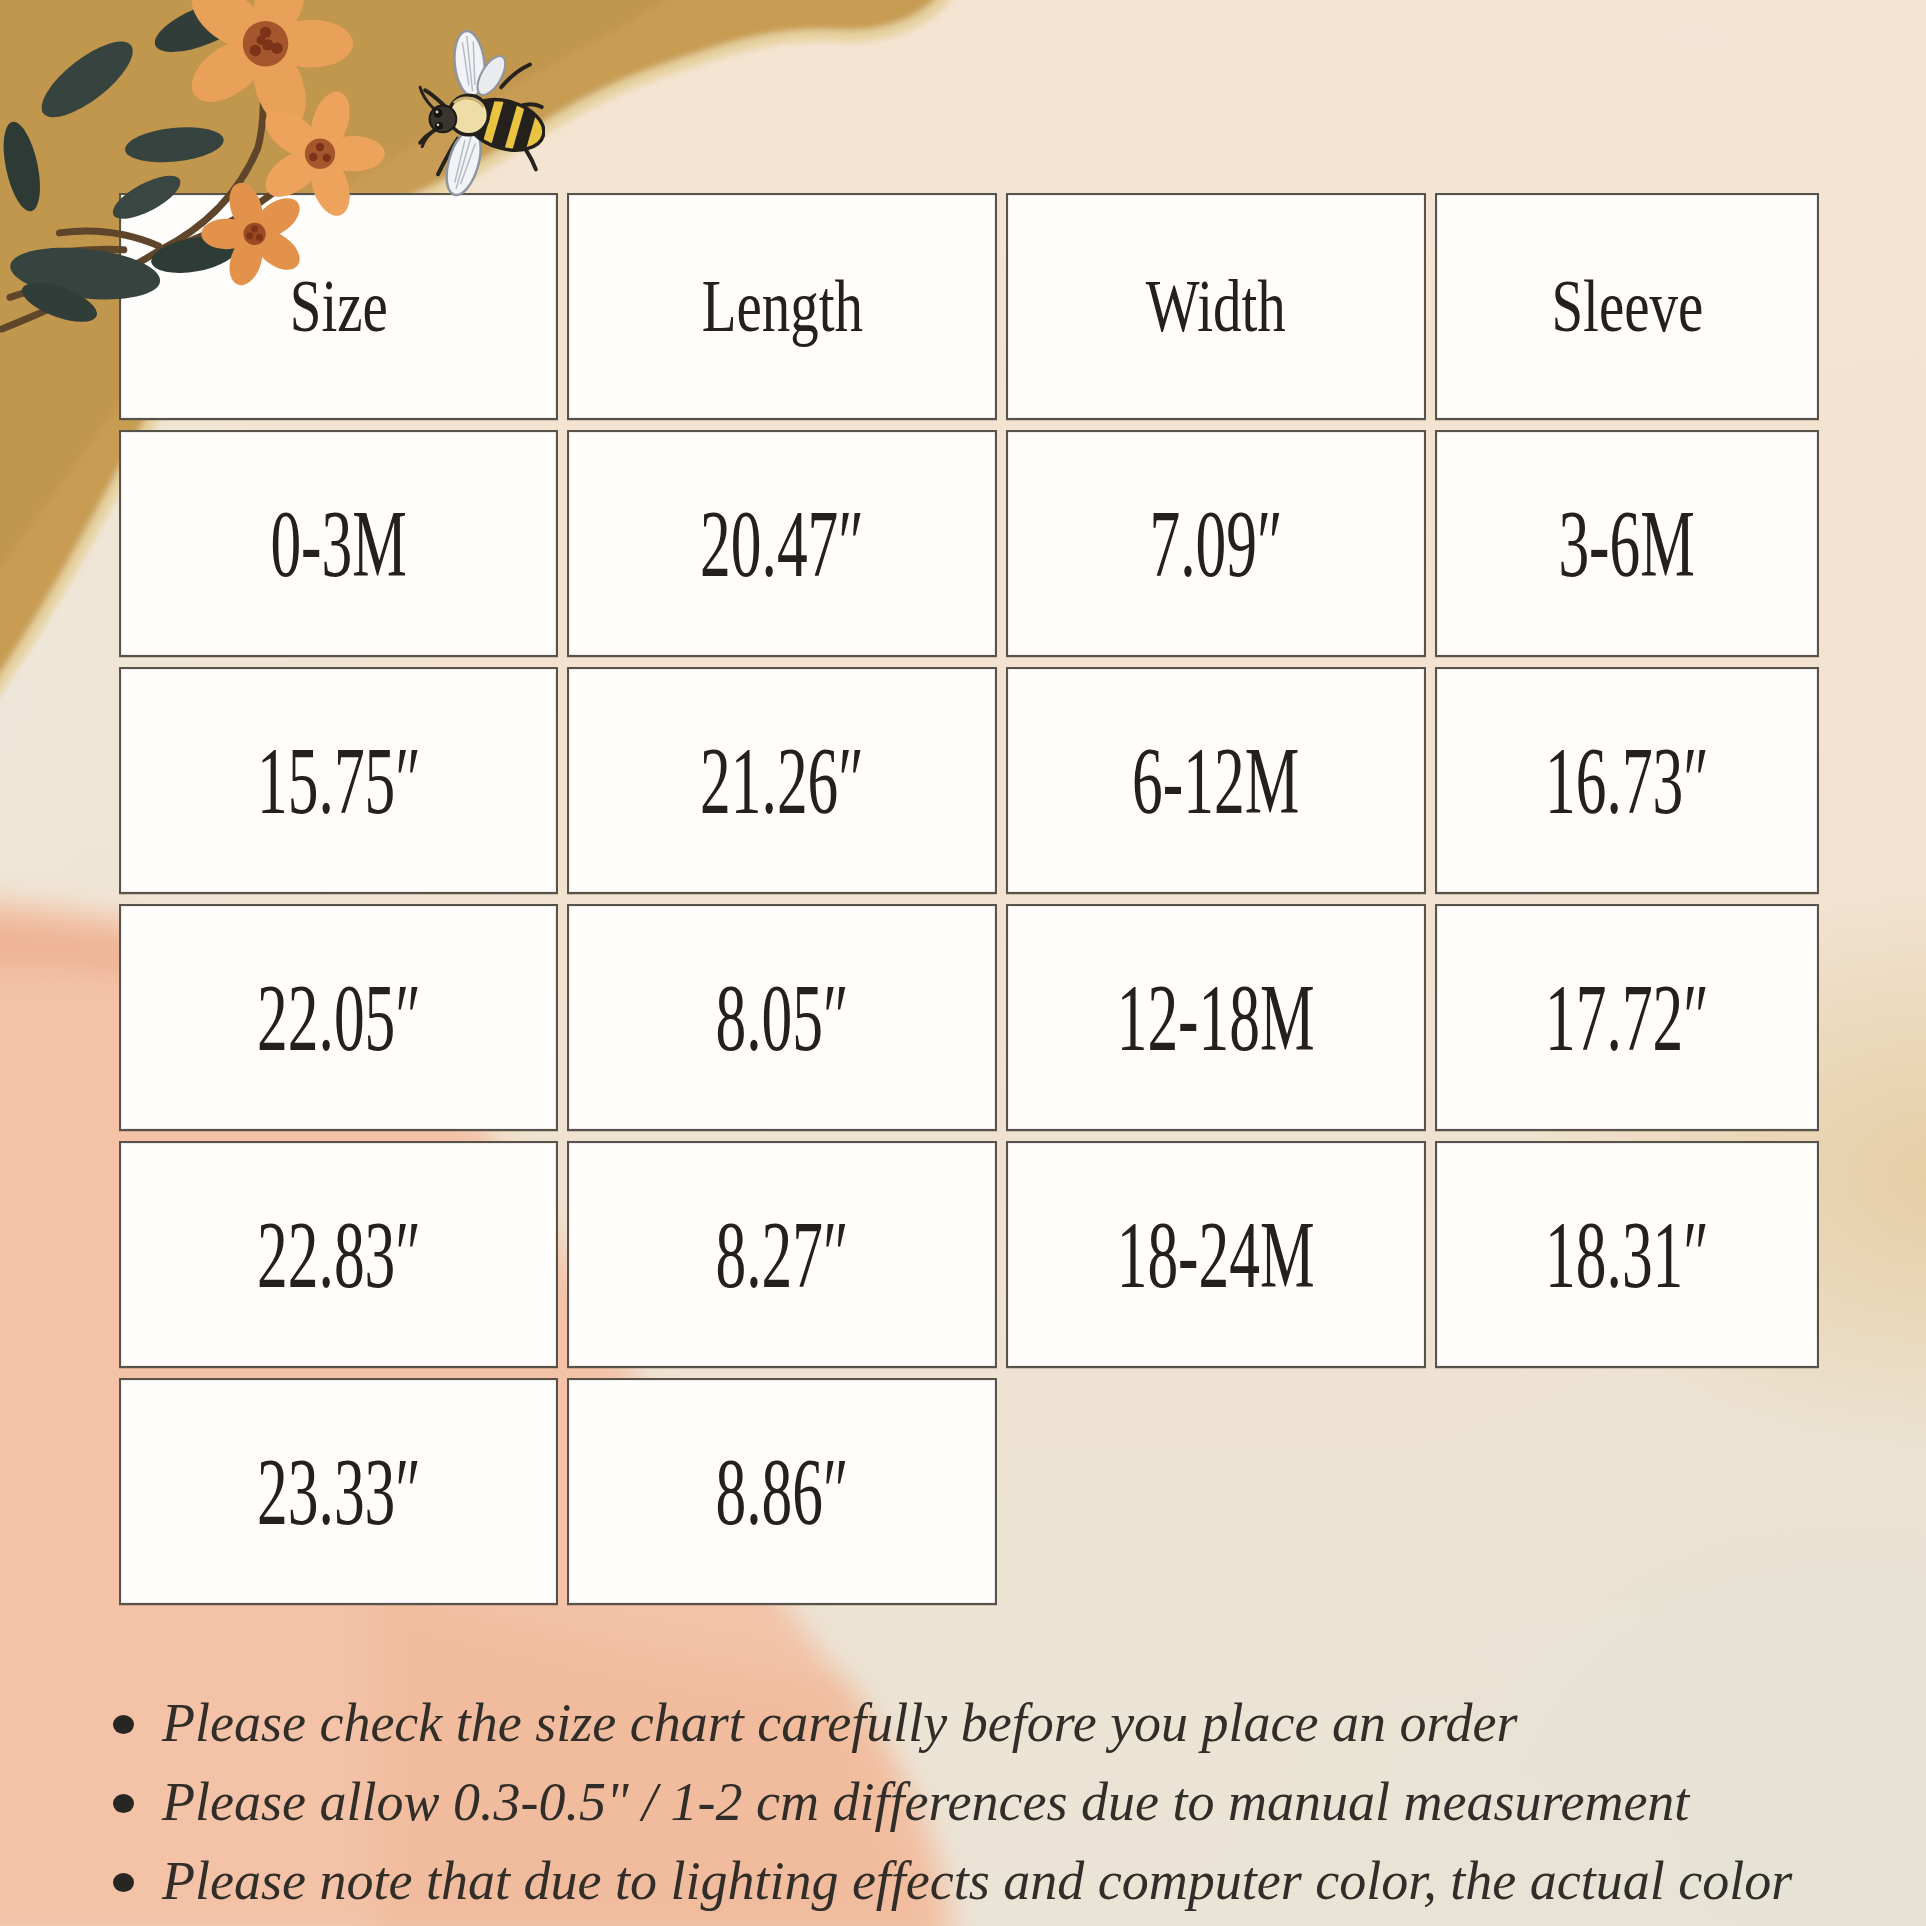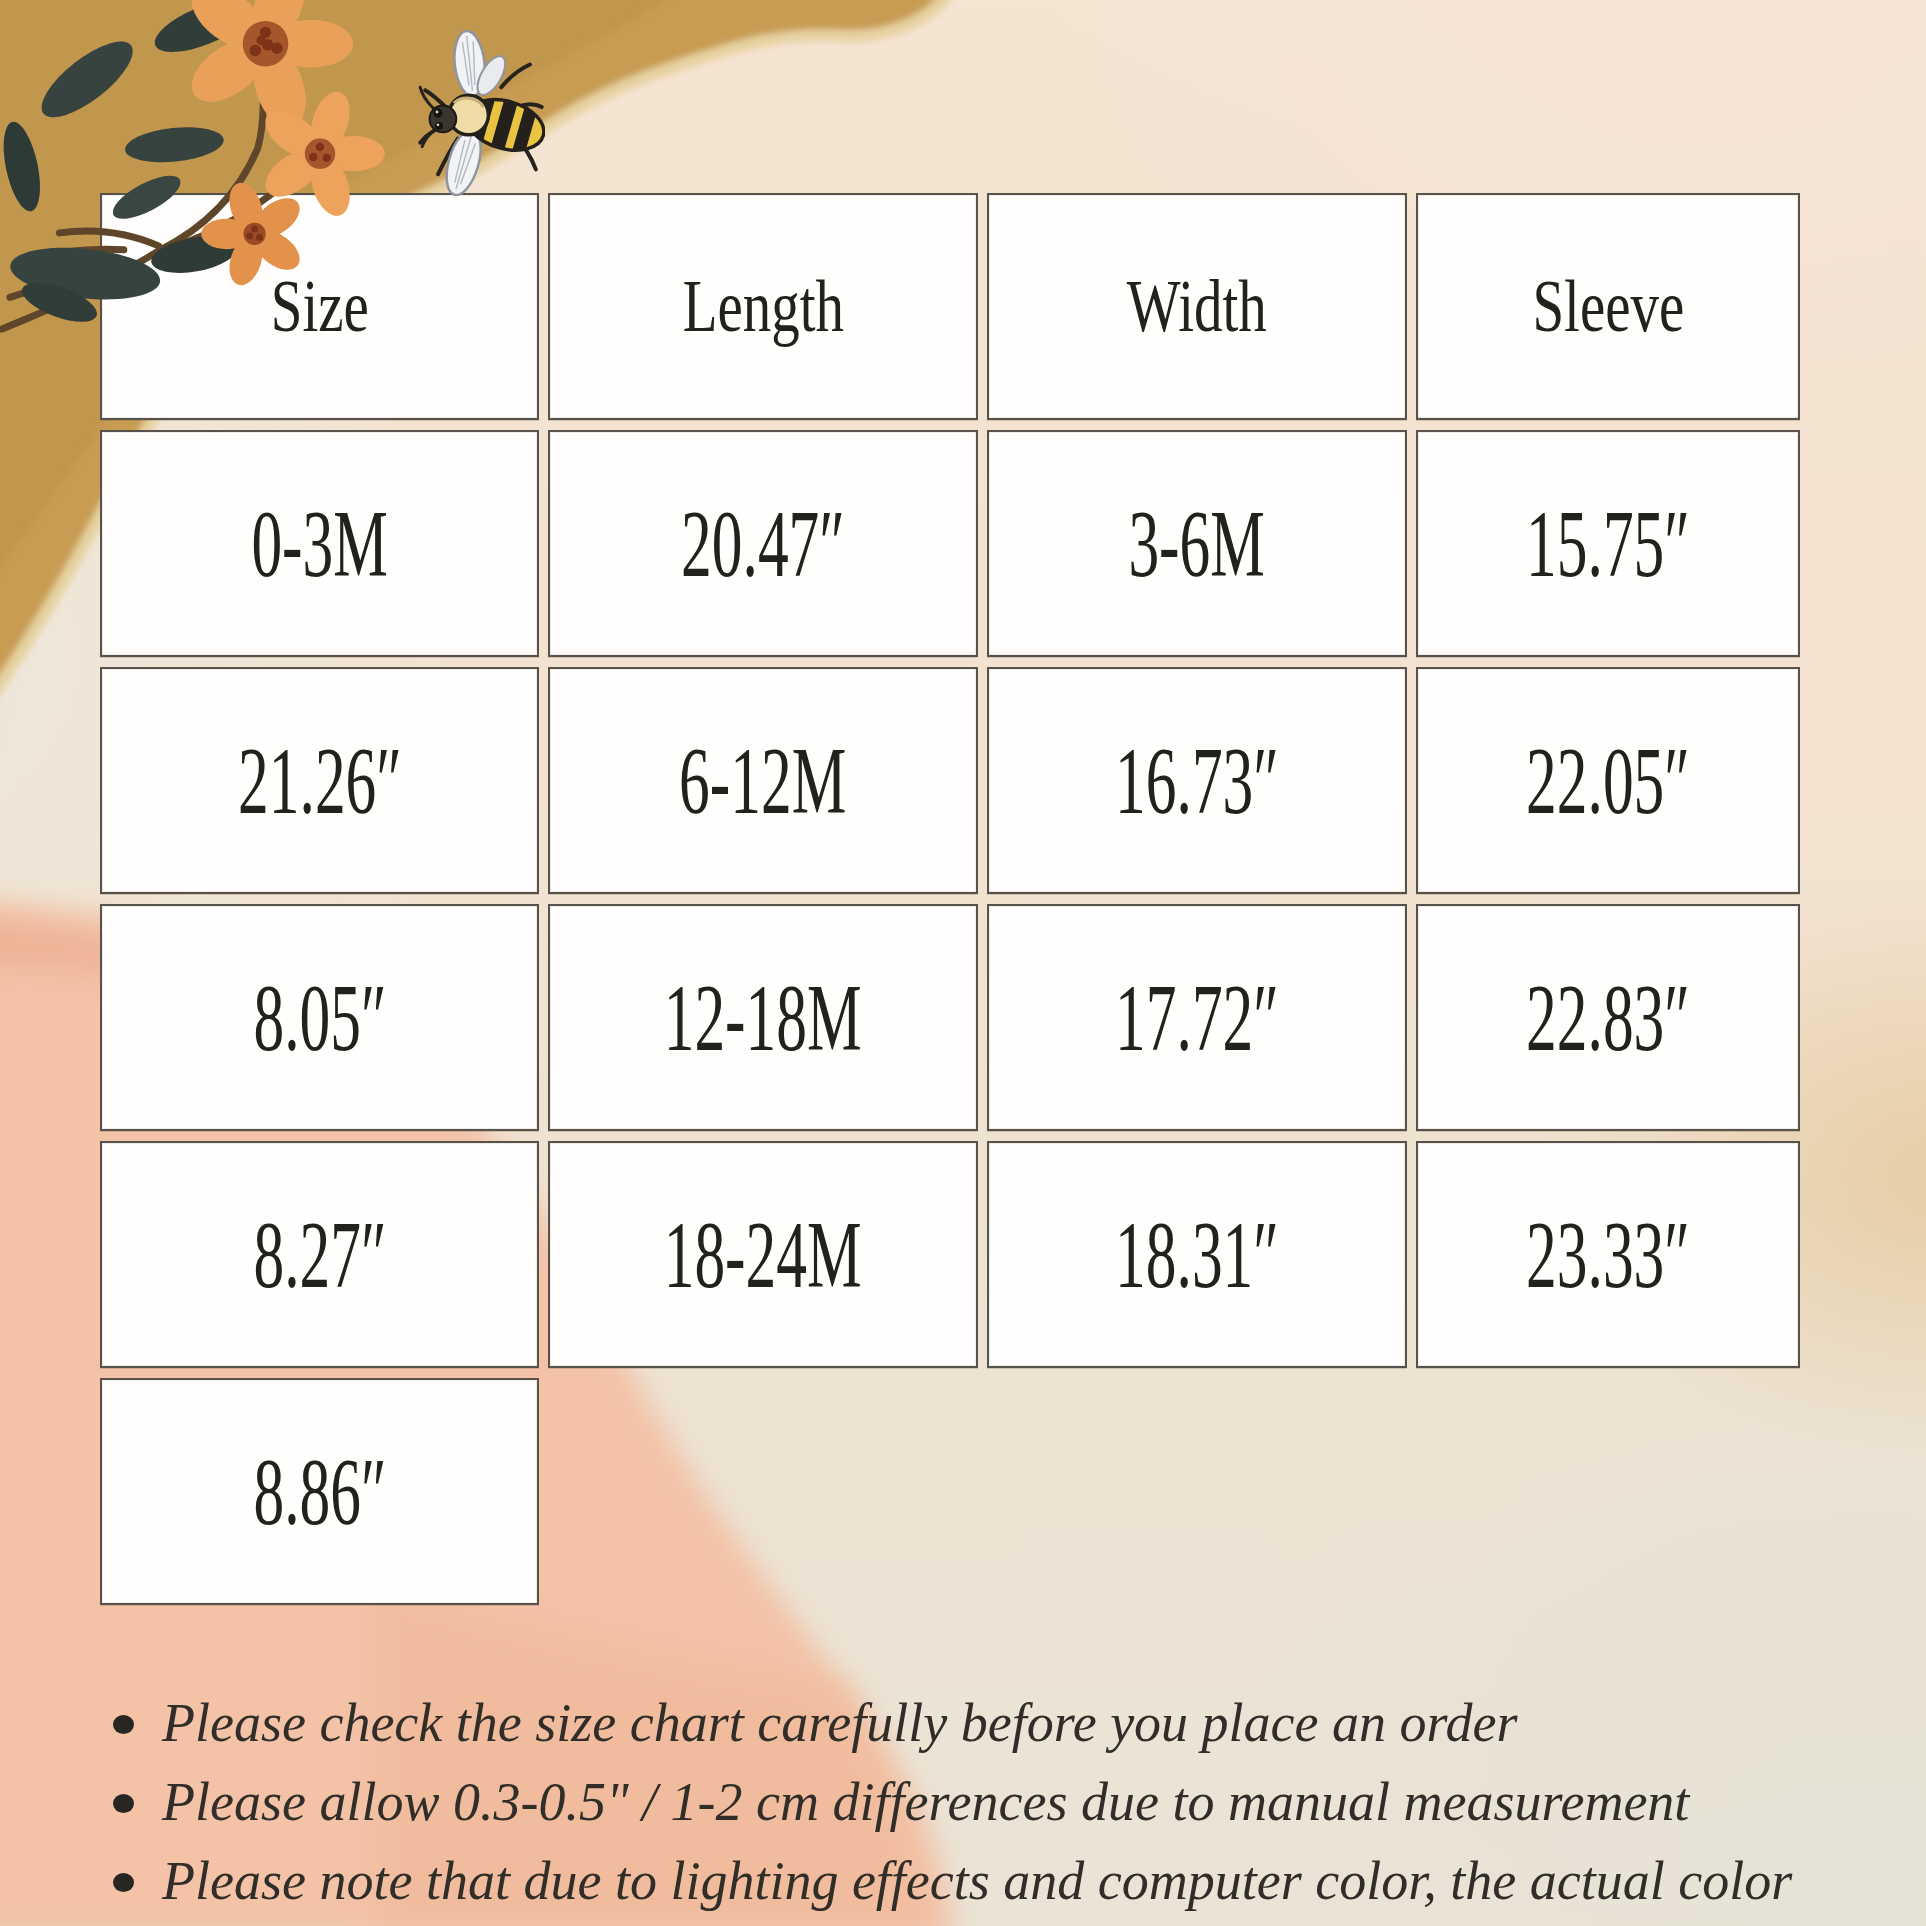--- a/index.html
+++ b/index.html
@@ -21,21 +21,21 @@
   .decor-svg{position:absolute;left:0;top:0;}
   
   .title{
     position:absolute;left:645px;top:0;height:222px;margin:0;
     display:flex;align-items:flex-end;
     font-size:188px;font-weight:400;letter-spacing:7px;line-height:1;
     color:#2b2926;white-space:nowrap;
   }
   
   .size-table{
-    position:absolute;left:100px;top:193px;
+    position:absolute;left:119px;top:193px;
     display:grid;
     grid-template-columns:439px 430px 420px 384px;
     grid-template-rows:227px 227px 227px 227px 227px 227px;
     column-gap:9px;row-gap:10px;
   }
   .tcell{
     background:#fffefd;
     border:2px solid #57524a;
     box-shadow:inset 0 0 0 1px rgba(120,105,90,0.12), 0 1px 0 rgba(110,95,80,0.25);
     display:flex;align-items:center;justify-content:center;
@@ -99,20 +99,23 @@
       </div>
     <div class="tcell">
         <span class="ct h">Sleeve</span>
       </div>
 
     <div class="tcell">
         <span class="ct d">0-3M</span>
       </div>
     <div class="tcell">
         <span class="ct d">20.47″</span>
+      </div>
+    <div class="tcell">
+        <span class="ct d">7.09″</span>
       </div>
 
     <div class="tcell">
         <span class="ct d">3-6M</span>
       </div>
     <div class="tcell">
         <span class="ct d">15.75″</span>
       </div>
     <div class="tcell">
         <span class="ct d">21.26″</span>

